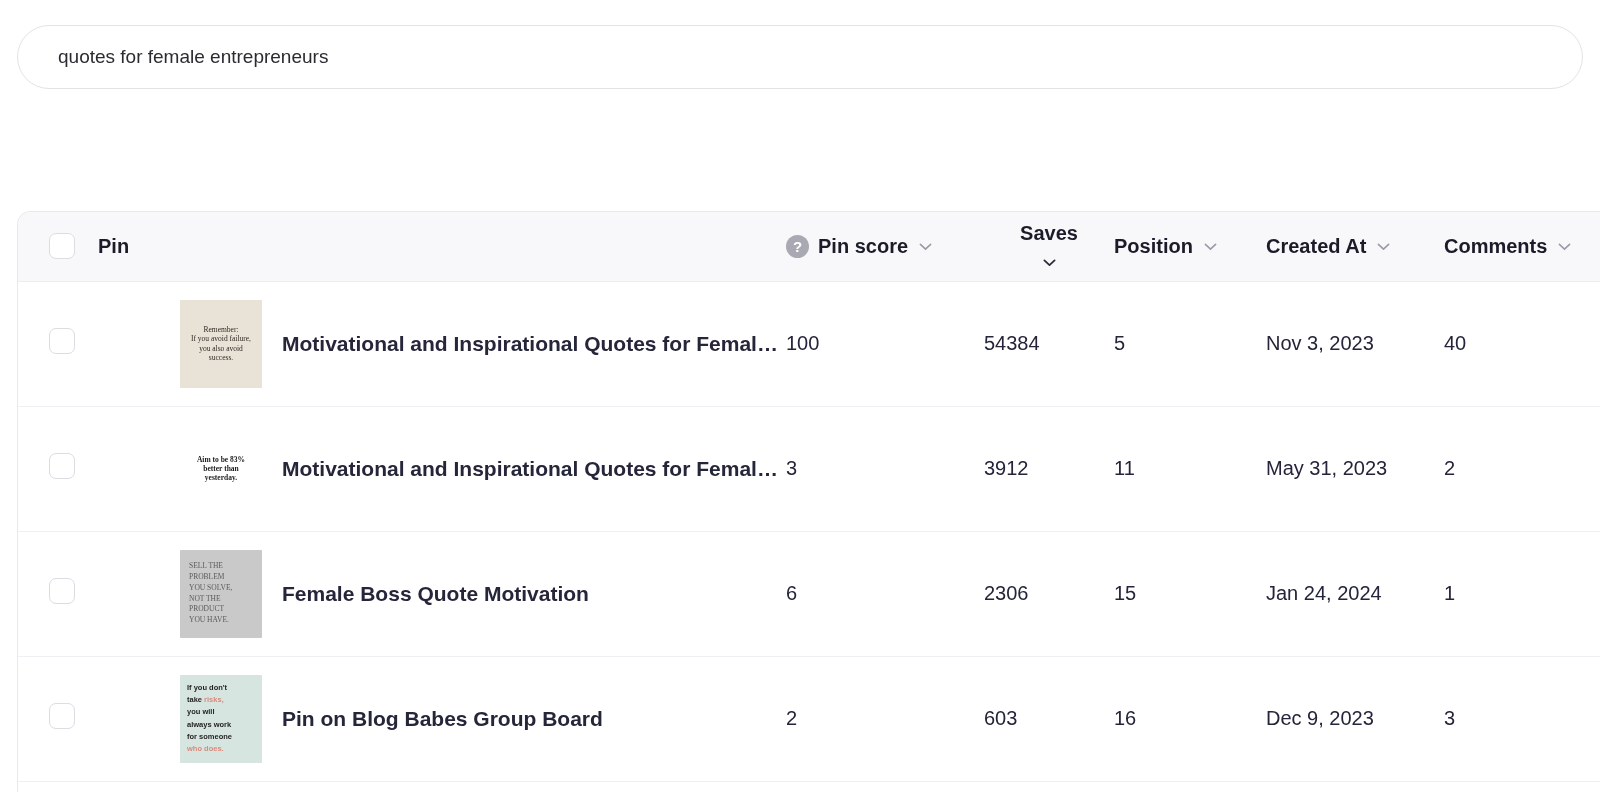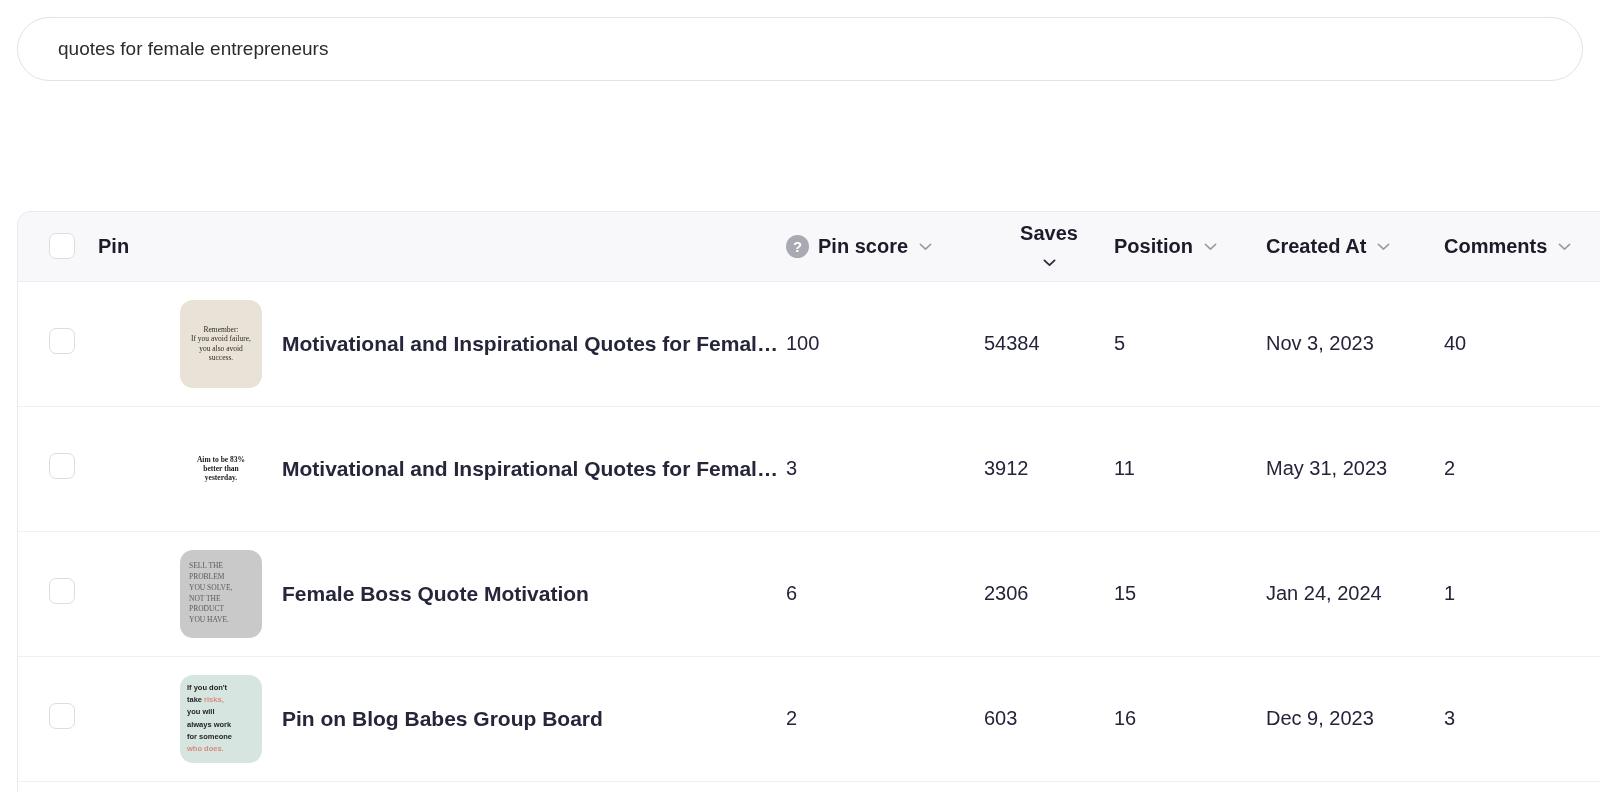--- a/index.html
+++ b/index.html
@@ -18,21 +18,21 @@
     position: relative;
     width: 1600px;
     height: 792px;
     background: #ffffff;
   }
 
   
   .search-wrap {
     position: absolute;
     left: 17px;
-    top: 17px;
+    top: 25px;
     width: 1566px;
     height: 64px;
   }
   .search-input {
     width: 100%;
     height: 100%;
     border: 1px solid #e3e3e6;
     border-radius: 32px;
     background: #ffffff;
     padding: 0 40px;
@@ -185,21 +185,21 @@
   .thumb {
     flex: 0 0 auto;
     width: 82px;
     height: 88px;
     margin-left: 82px;
     overflow: hidden;
     position: relative;
     display: flex;
     align-items: center;
     justify-content: center;
-    border-radius: 13px;
+    border-radius: 1px;
   }
   .thumb-inner {
     width: 100%;
     height: 100%;
     display: flex;
     flex-direction: column;
     align-items: center;
     justify-content: center;
     text-align: center;
     padding: 4px 5px;

